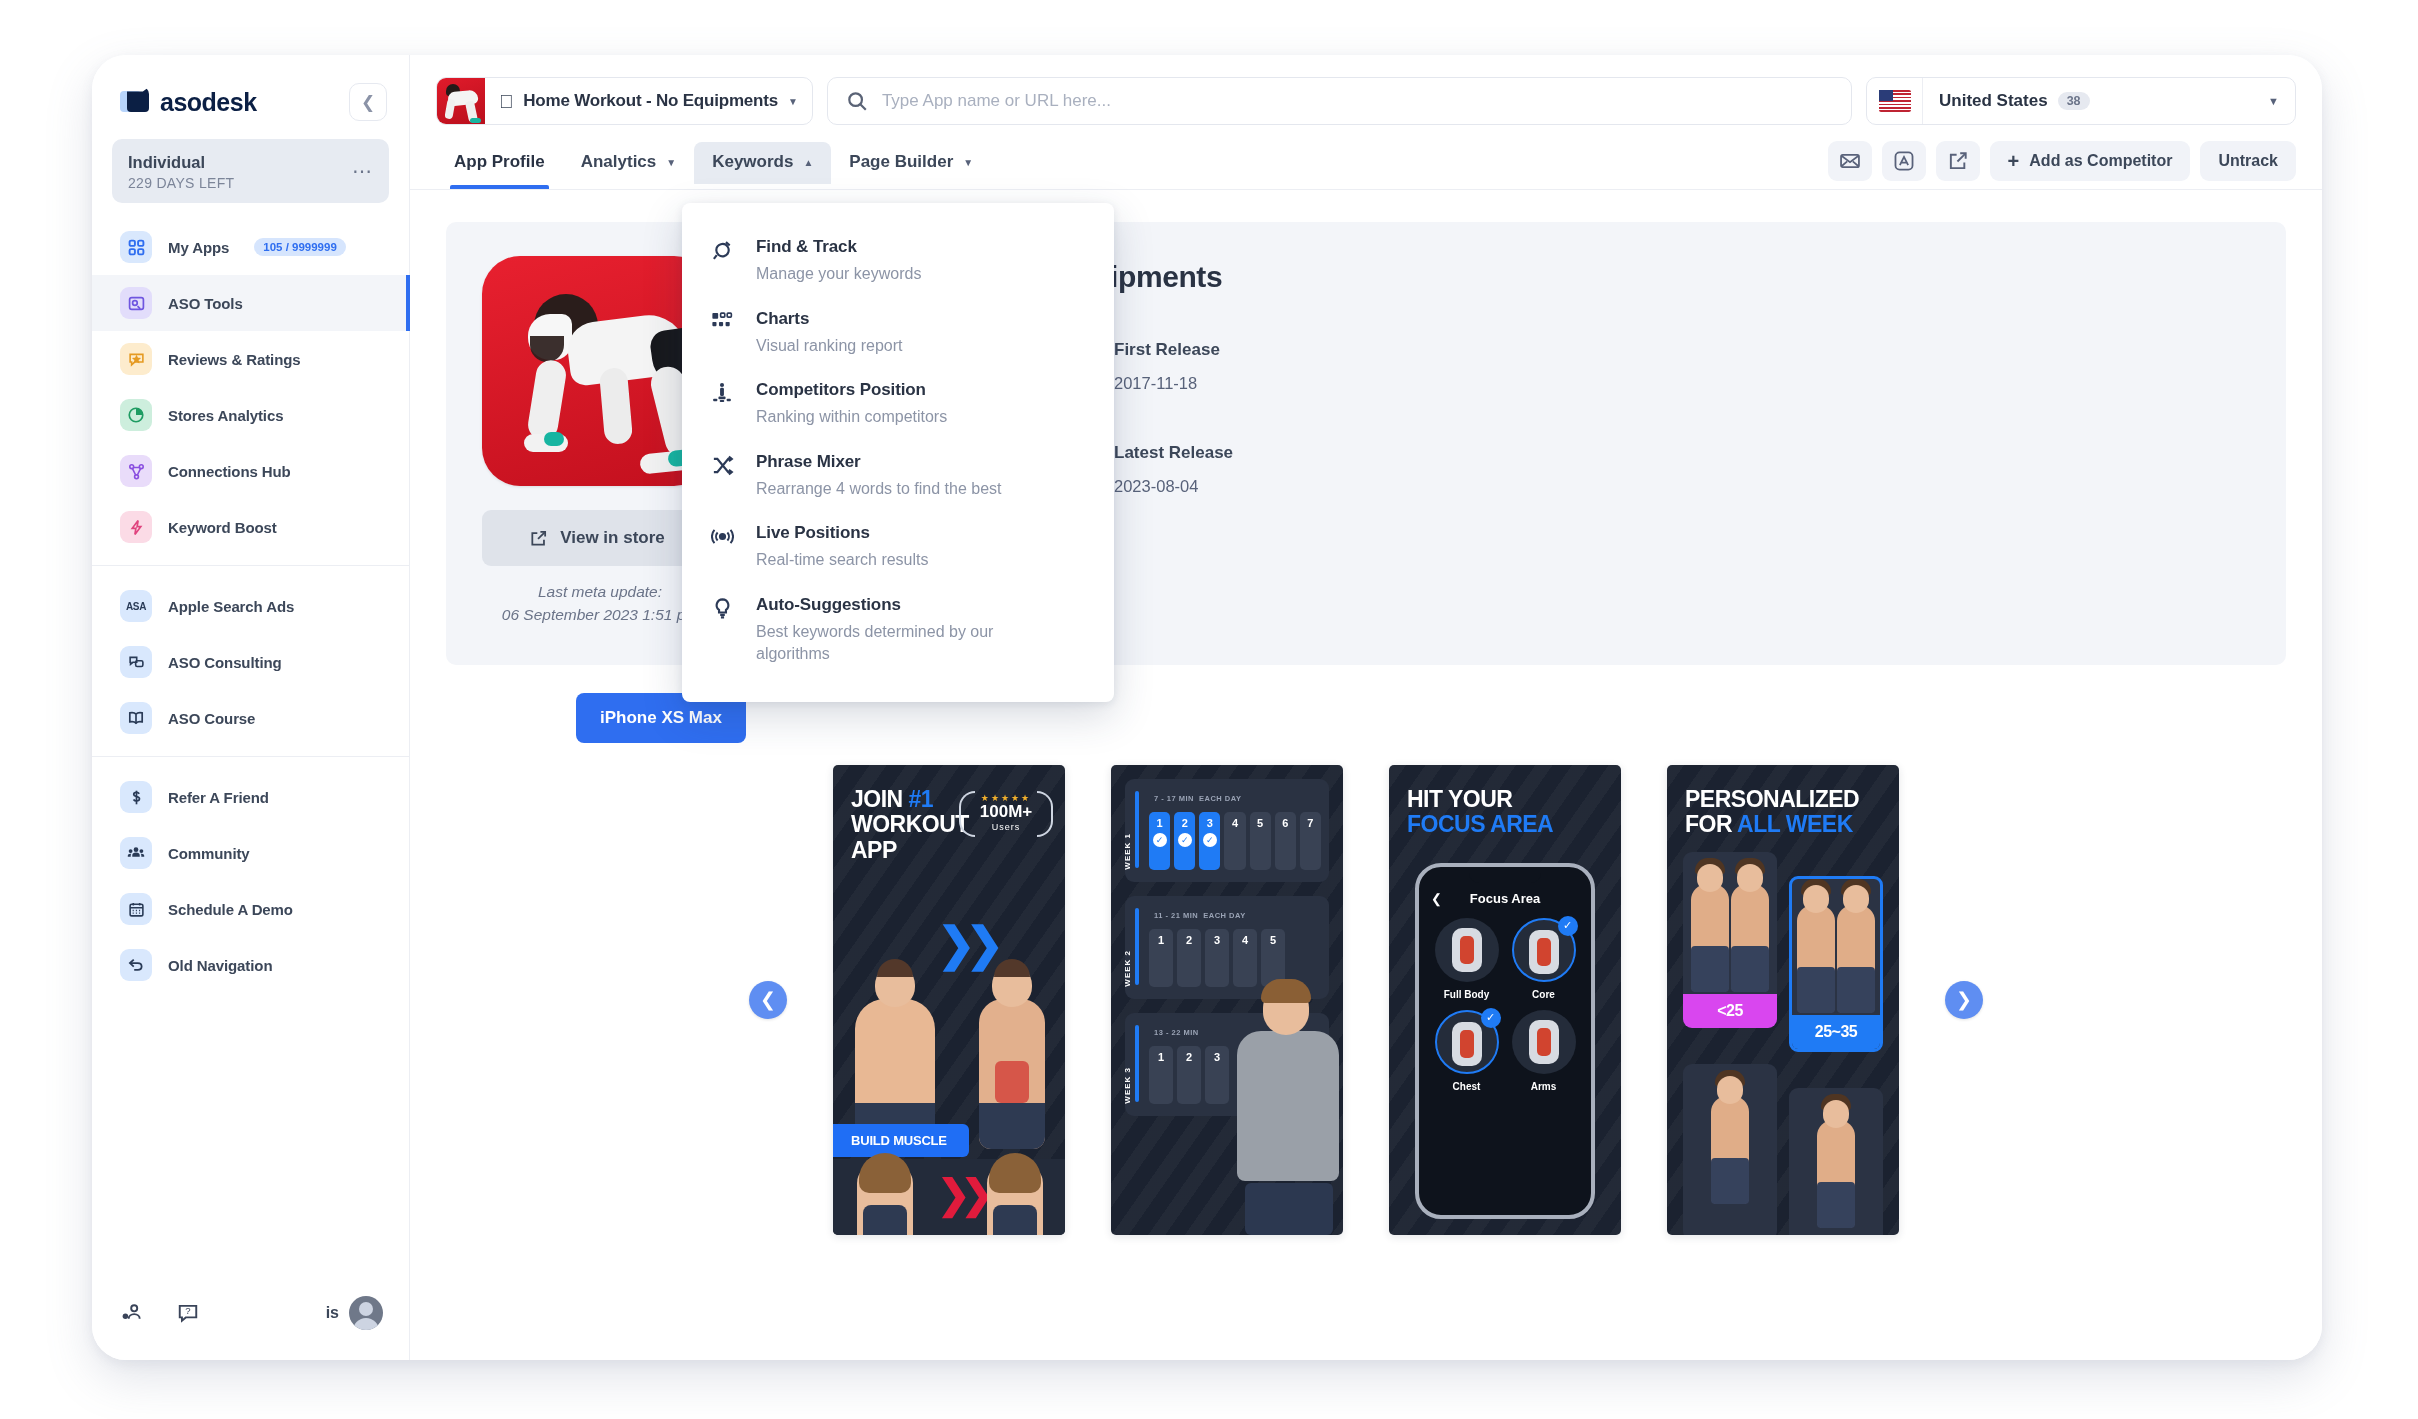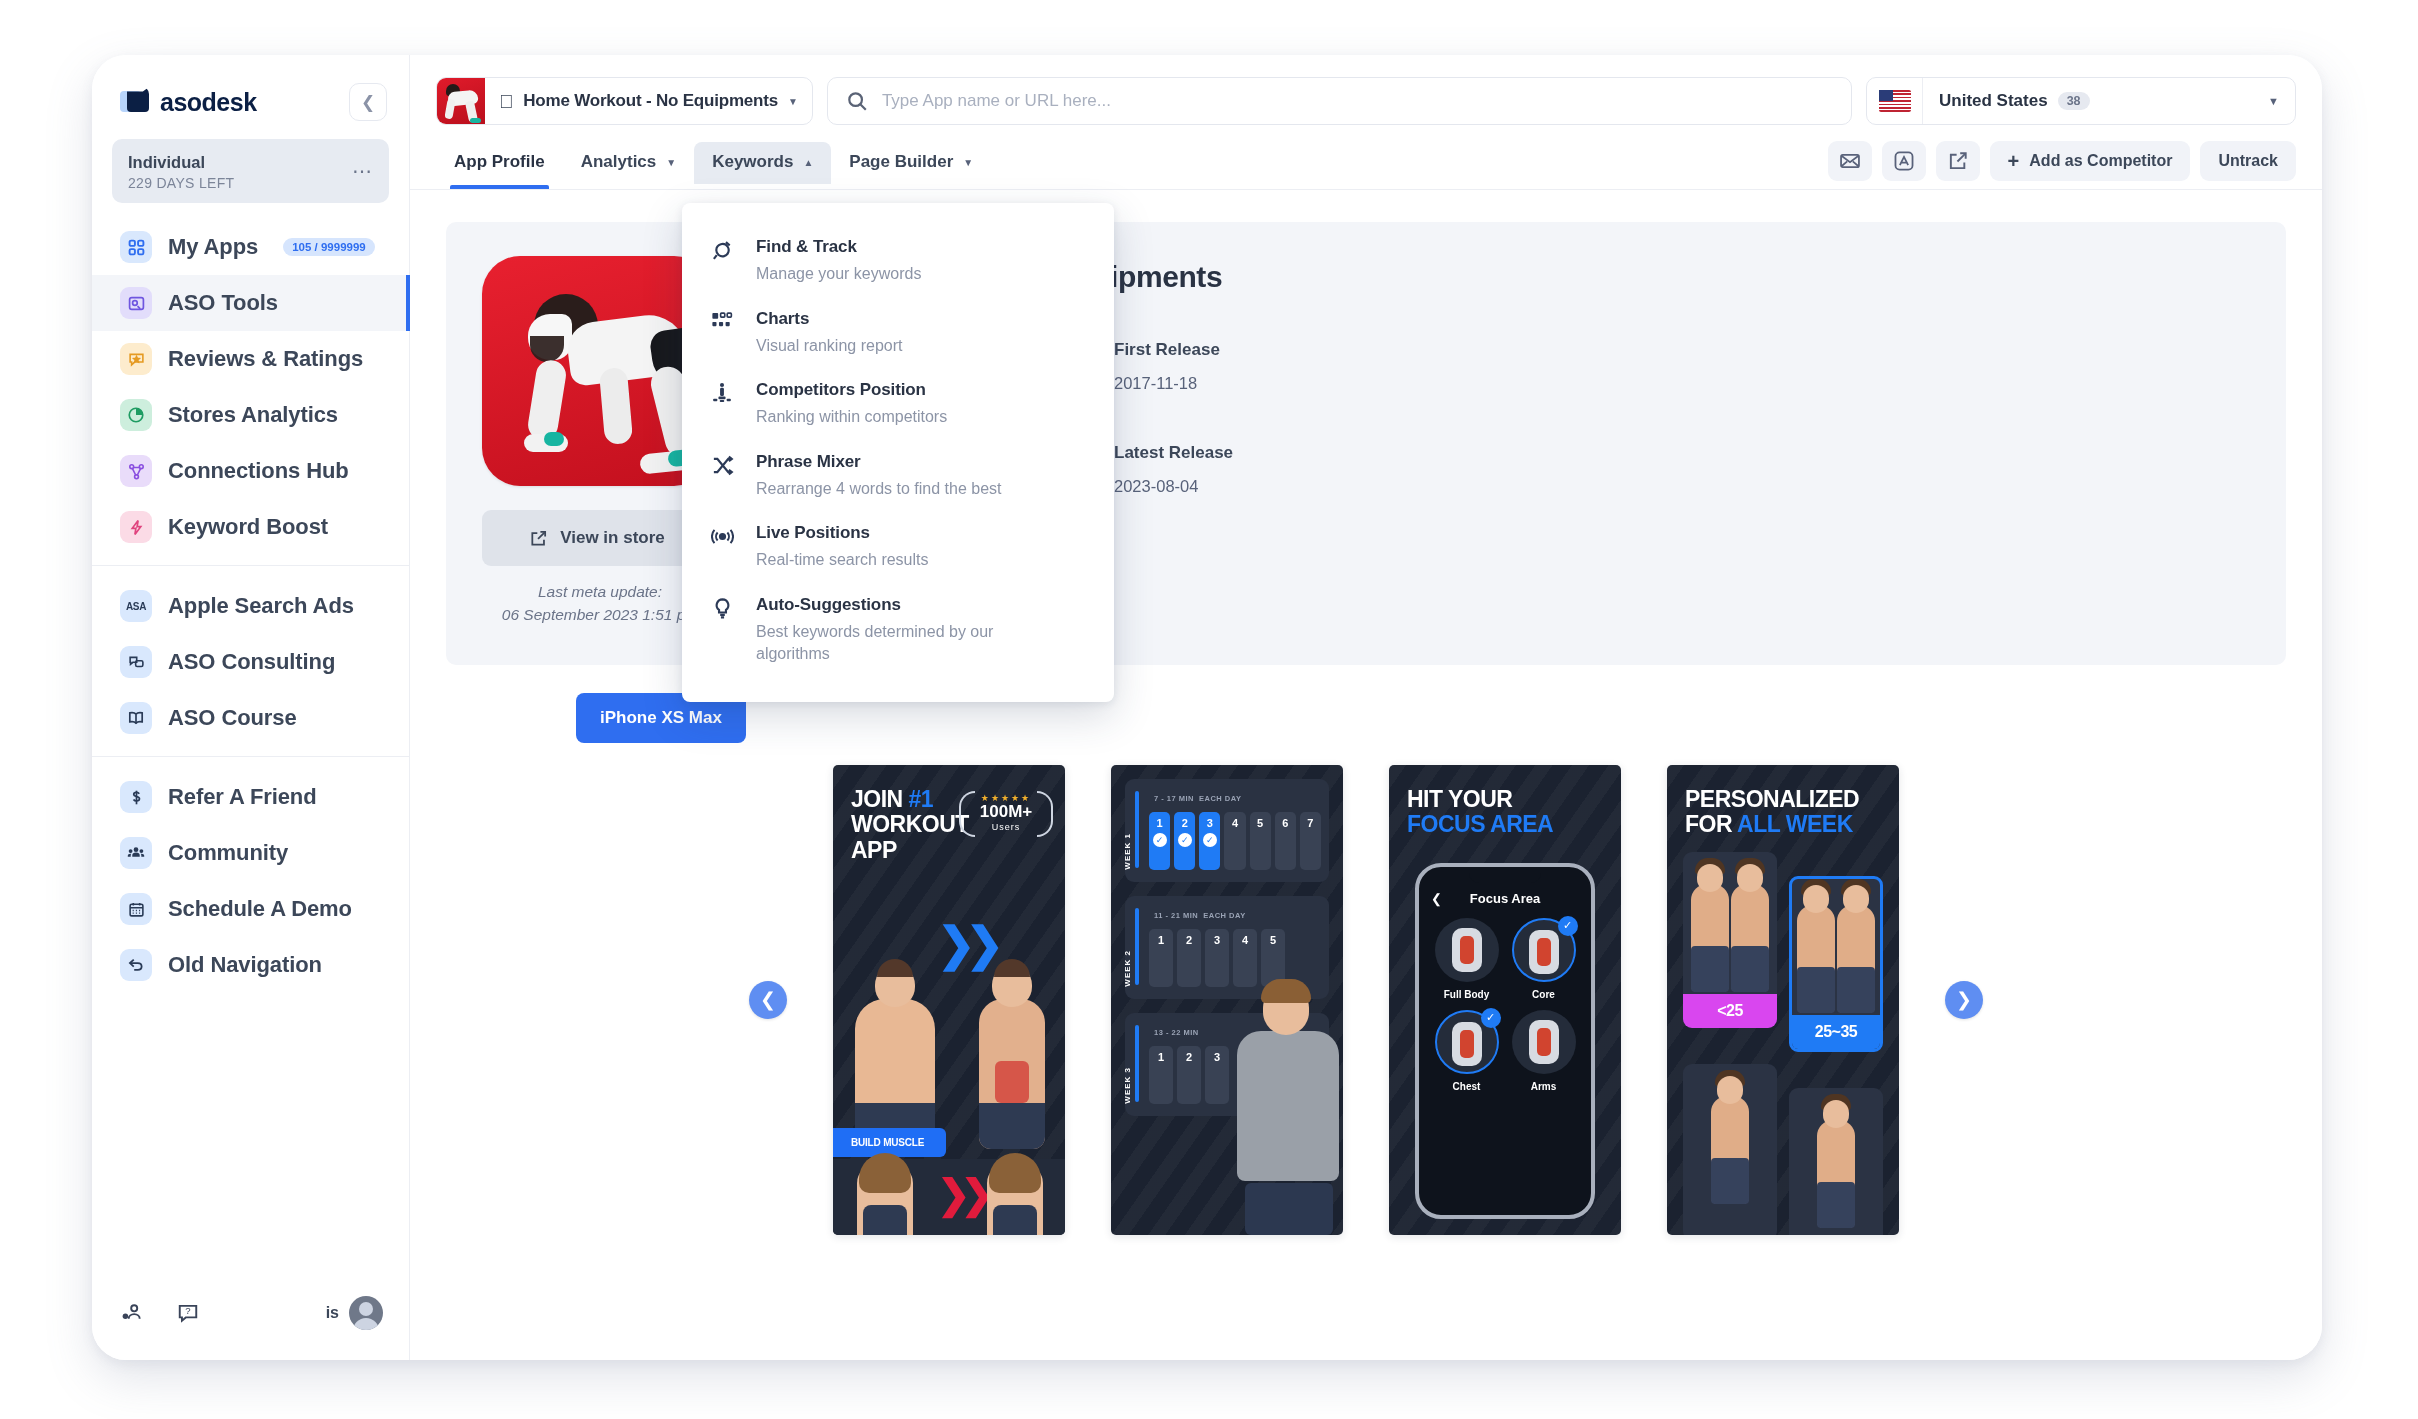--- a/index.html
+++ b/index.html
@@ -90,21 +90,21 @@
   .nav-item.active::after {
     content:''; position: absolute; right: -1px; top: 0; bottom: 0;
     width: 4px; background: #2f6ef0;
   }
   .nav-ico {
     width: 32px; height: 32px; flex: 0 0 32px;
     border-radius: 9px;
     display: flex; align-items: center; justify-content: center;
     font-size: 15px;
   }
-  .nav-label { font-size: 22px; color: #3c4759; font-weight: bold; letter-spacing: -0.1px; }
+  .nav-label { font-size: 15px; color: #3c4759; font-weight: bold; letter-spacing: -0.1px; }
   .nav-badge {
     margin-left: 9px;
     background: #d6e5fd; color: #2f6ef0;
     font-size: 11.5px; font-weight: bold;
     border-radius: 9px; padding: 3px 9px;
     white-space: nowrap;
   }
 
   .i-blue  { background:#d9e8fd; color:#2f6ef0; }
   .i-violet{ background:#e2ddfb; color:#6f56e0; }
@@ -391,21 +391,21 @@
   .pants{position:absolute;left:0;right:0;bottom:0;height:46px;background:#2e3a52;border-radius:0 0 12px 12px;}
   .abs{position:absolute;left:50%;transform:translateX(-50%);top:62px;width:34px;height:42px;background:#d4473d;border-radius:6px;opacity:.85;}
   .chev-blue{
     position:absolute;left:104px;top:152px;color:#1f7bf5;font-size:46px;font-weight:bold;letter-spacing:-10px;
   }
   .chev-red{
     position:absolute;left:104px;bottom:18px;color:#e11b3c;font-size:40px;font-weight:bold;letter-spacing:-10px;
   }
   .build-muscle{
     position:absolute;left:0;bottom:78px;
-    background:#1f6ef5;color:#fff;font-size:10px;font-weight:bold;
+    background:#1f6ef5;color:#fff;font-size:13px;font-weight:bold;
     padding:9px 22px 9px 18px;border-radius:0 6px 6px 0;letter-spacing:-0.2px;
   }
   .bottom-strip{
     position:absolute;left:0;right:0;bottom:0;height:76px;background:#232b3a;
   }
   .woman{position:absolute;bottom:0;width:56px;height:70px;background:#e8bd9c;border-radius:18px 18px 0 0;}
   .woman .hair{position:absolute;left:2px;top:-12px;width:52px;height:40px;background:#8a6138;border-radius:26px 26px 10px 10px;}
   .woman .top{position:absolute;left:6px;bottom:0;width:44px;height:30px;background:#2e3a52;border-radius:8px 8px 0 0;}
 
   

